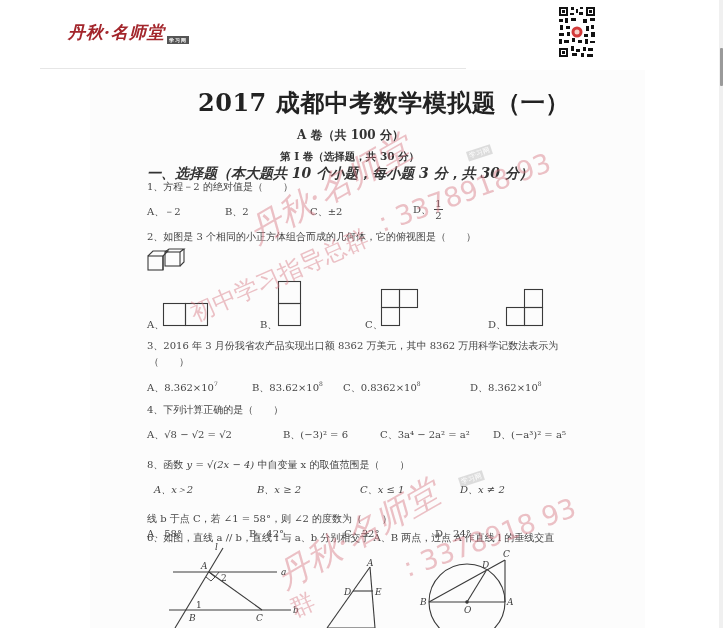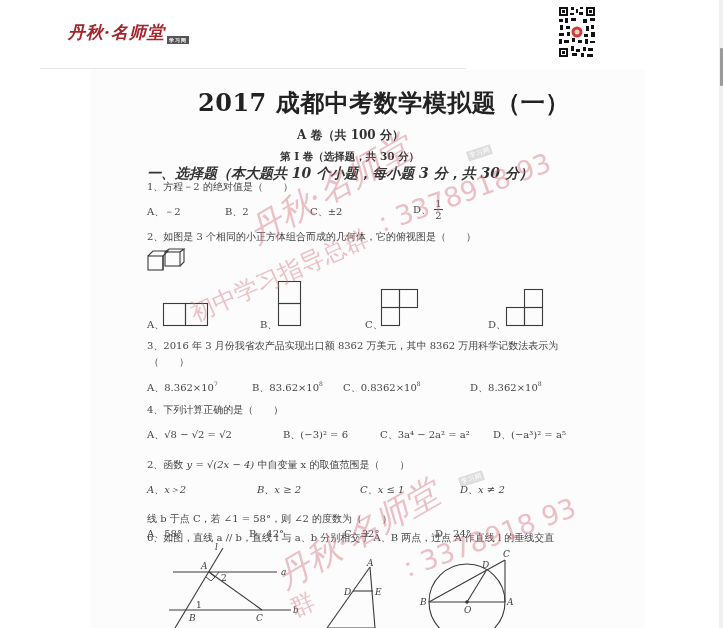--- a/index.html
+++ b/index.html
@@ -150,22 +150,22 @@
 <div class="t opt" style="left:252px;top:380px;"><span>B、</span><span>83.62×10</span><sup>8</sup></div>
 <div class="t opt" style="left:343px;top:380px;"><span>C、</span><span>0.8362×10</span><sup>8</sup></div>
 <div class="t opt" style="left:470px;top:380px;"><span>D、</span><span>8.362×10</span><sup>8</sup></div>
 
 <div class="t q" style="left:147px;top:403px;">4、下列计算正确的是（　　）</div>
 <div class="t opt" style="left:147px;top:428px;">A、√8 − √2 = √2</div>
 <div class="t opt" style="left:283px;top:428px;">B、(−3)² = 6</div>
 <div class="t opt" style="left:380px;top:428px;">C、3a⁴ − 2a² = a²</div>
 <div class="t opt" style="left:493px;top:428px;">D、(−a³)² = a⁵</div>
 
-<div class="t q" style="left:147px;top:458px;"><span>2、函数 </span><span class="it">y = √(2x − 4)</span><span> 中自变量 x 的取值范围是（　　）</span></div>
-<div class="t opt it" style="left:147px;top:483px;text-align:right;">A、x＞2</div>
+<div class="t q" style="left:147px;top:458px;"><span>8、函数 </span><span class="it">y = √(2x − 4)</span><span> 中自变量 x 的取值范围是（　　）</span></div>
+<div class="t opt it" style="left:154px;top:483px;text-align:right;">A、x＞2</div>
 <div class="t opt it" style="left:257px;top:483px;">B、x ≥ 2</div>
 <div class="t opt it" style="left:360px;top:483px;">C、x ≤ 1</div>
 <div class="t opt it" style="left:460px;top:483px;">D、x ≠ 2</div>
 
 <div class="t q" style="left:147px;top:496px;margin-top:35px;">6、如图，直线 a // b，直线 l 与 a、b 分别相交于 A、B 两点，过点 A 作直线 l 的垂线交直</div>
 <div class="t q" style="left:147px;top:512px;">线 b 于点 C，若 ∠1 = 58°，则 ∠2 的度数为（　　）</div>
 <div class="t opt" style="left:147px;top:527px;">A、58°</div>
 <div class="t opt" style="left:249px;top:527px;">B、42°</div>
 <div class="t opt" style="left:344px;top:527px;">C、32°</div>
 <div class="t opt" style="left:435px;top:527px;">D、24°</div>

